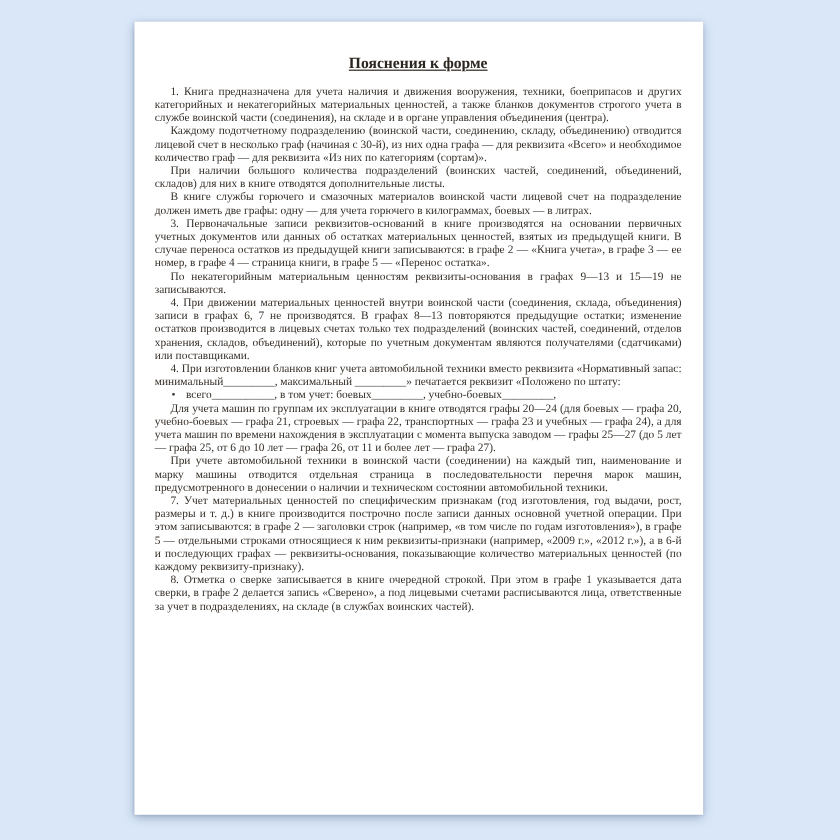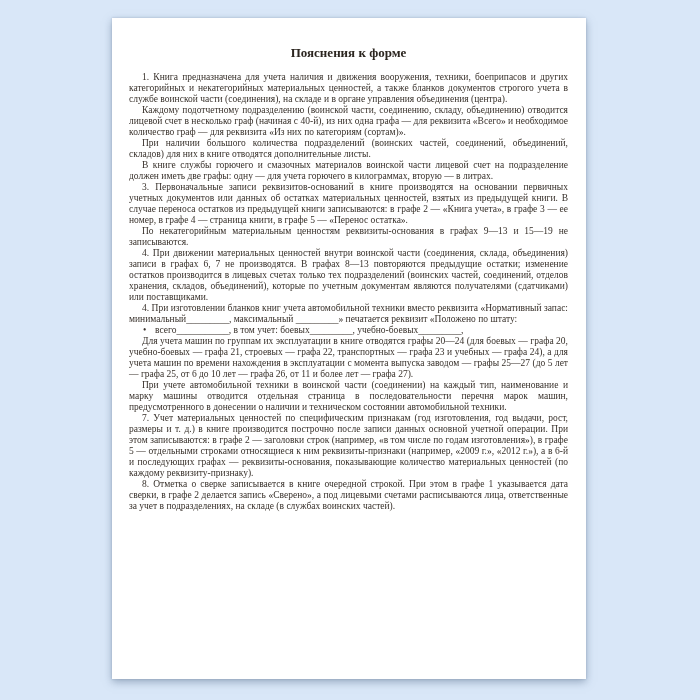--- a/index.html
+++ b/index.html
@@ -28,20 +28,21 @@
     text-align: justify;
   }
   h1.doc-title {
     font-family: "Liberation Serif", "DejaVu Serif", serif;
     font-size: 13px;
     line-height: 15px;
     font-weight: bold;
     text-align: center;
     color: #2c2620;
     margin: 0 0 12px 0;
+    text-decoration: underline;
   }
   p.para {
     margin: 0;
     text-indent: 13px;
   }
   ul.bullets {
     margin: 0;
     padding: 0 0 0 14px;
     list-style: none;
     text-align: left;
@@ -60,23 +61,23 @@
 </head>
 <body>
 
 <div class="canvas">
   <div class="page">
     <div class="content">
 
       <h1 class="doc-title">Пояснения к форме</h1>
 
       <p class="para">1. Книга предназначена для учета наличия и движения вооружения, техники, боеприпасов и других категорийных и некатегорийных материальных ценностей, а также бланков документов строгого учета в службе воинской части (соединения), на складе и в органе управления объединения (центра).</p>
-      <p class="para">Каждому подотчетному подразделению (воинской части, соединению, складу, объединению) отводится лицевой счет в несколько граф (начиная с 40-й), из них одна графа — для реквизита «Всего» и необходимое количество граф — для реквизита «Из них по категориям (сортам)».</p>
+      <p class="para">Каждому подотчетному подразделению (воинской части, соединению, складу, объединению) отводится лицевой счет в несколько граф (начиная с 30-й), из них одна графа — для реквизита «Всего» и необходимое количество граф — для реквизита «Из них по категориям (сортам)».</p>
       <p class="para">При наличии большого количества подразделений (воинских частей, соединений, объединений, складов) для них в книге отводятся дополнительные листы.</p>
-      <p class="para">В книге службы горючего и смазочных материалов воинской части лицевой счет на подразделение должен иметь две графы: одну — для учета горючего в килограммах, вторую — в литрах.</p>
+      <p class="para">В книге службы горючего и смазочных материалов воинской части лицевой счет на подразделение должен иметь две графы: одну — для учета горючего в килограммах, боевых — в литрах.</p>
       <p class="para">3. Первоначальные записи реквизитов-оснований в книге производятся на основании первичных учетных документов или данных об остатках материальных ценностей, взятых из предыдущей книги. В случае переноса остатков из предыдущей книги записываются: в графе 2 — «Книга учета», в графе 3 — ее номер, в графе 4 — страница книги, в графе 5 — «Перенос остатка».</p>
       <p class="para">По некатегорийным материальным ценностям реквизиты-основания в графах 9—13 и 15—19 не записываются.</p>
       <p class="para">4. При движении материальных ценностей внутри воинской части (соединения, склада, объединения) записи в графах 6, 7 не производятся. В графах 8—13 повторяются предыдущие остатки; изменение остатков производится в лицевых счетах только тех подразделений (воинских частей, соединений, отделов хранения, складов, объединений), которые по учетным документам являются получателями (сдатчиками) или поставщиками.</p>
       <p class="para">4. При изготовлении бланков книг учета автомобильной техники вместо реквизита «Нормативный запас: минимальный_________, максимальный _________» печатается реквизит «Положено по штату:</p>
 
       <ul class="bullets">
         <li>
           <span class="bullet-marker">•</span><span>всего___________, в том учет: боевых_________, учебно-боевых_________,</span>
         </li>
       </ul>

